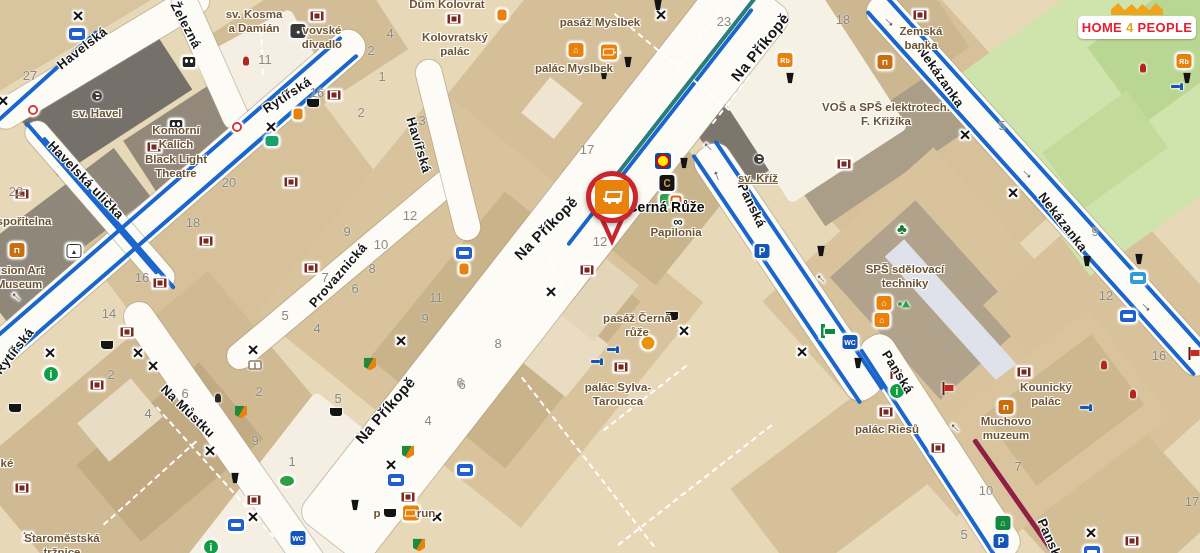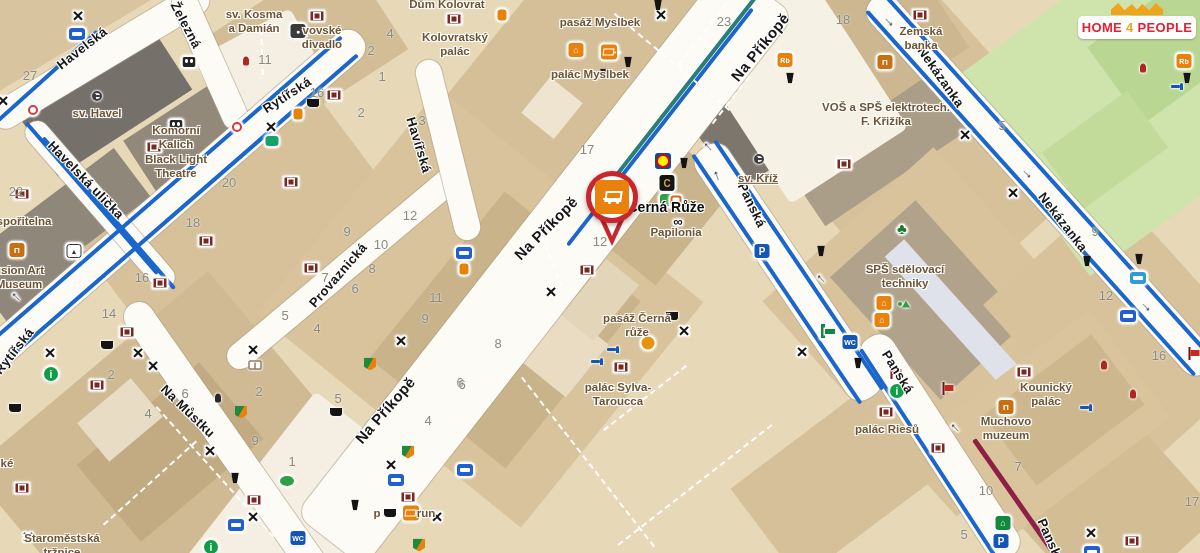--- a/index.html
+++ b/index.html
@@ -215,21 +215,21 @@
     <div class="plabel" style="left: 447px; top: 4px; transform: translate(-50%, -50%);">
       <div style="position: static;">Dům Kolovrat</div>
     </div>
     <div class="plabel" style="left: 455px; top: 44px; transform: translate(-50%, -50%);">
       <div style="position: static;">Kolovratský</div>
       <div style="position: static;">palác</div>
     </div>
     <div class="plabel" style="left: 600px; top: 22px; transform: translate(-50%, -50%);">
       <div style="position: static;">pasáž Myslbek</div>
     </div>
-    <div class="plabel" style="left: 590px; top: 68px; transform: translate(-50%, -50%); margin-top: 6px;">
+    <div class="plabel" style="left: 574px; top: 68px; transform: translate(-50%, -50%);">
       <div style="position: static;">palác Myslbek</div>
     </div>
     <div class="plabel" style="left: 921px; top: 38px; transform: translate(-50%, -50%);">
       <div style="position: static;">Zemská</div>
       <div style="position: static;">banka</div>
     </div>
     <div class="plabel" style="left: 886px; top: 114px; transform: translate(-50%, -50%);">
       <div style="position: static;">VOŠ a SPŠ elektrotech.</div>
       <div style="position: static;">F. Křižíka</div>
     </div>

